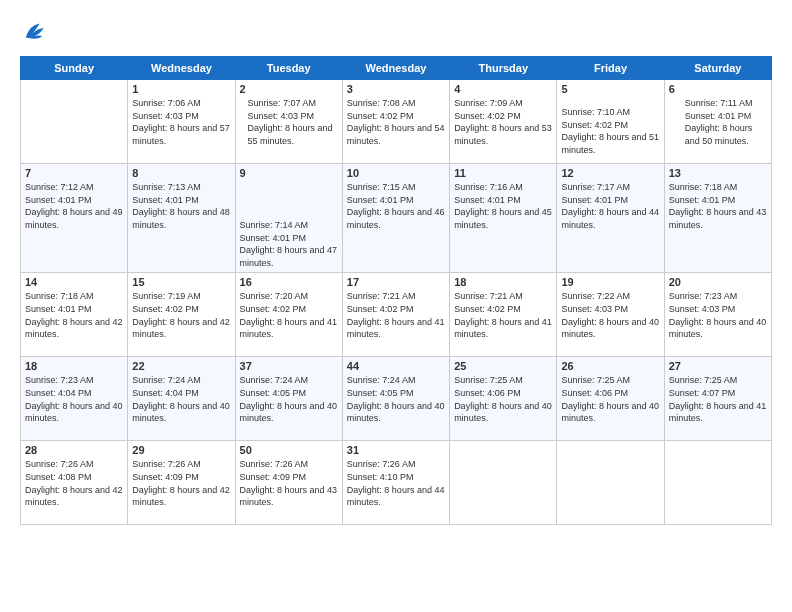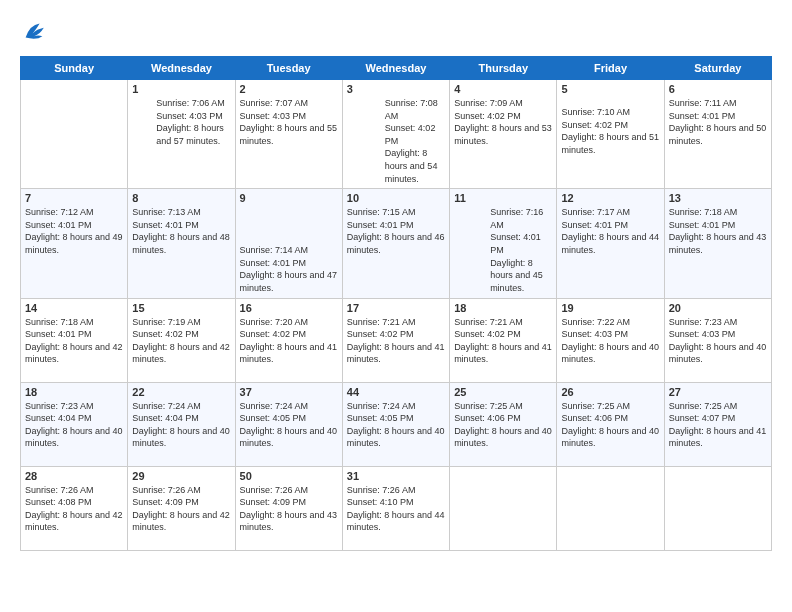--- a/index.html
+++ b/index.html
@@ -123,51 +123,51 @@
           <th>Thursday</th>
           <th>Friday</th>
           <th>Saturday</th>
         </tr>
     </thead>
     <tbody>
     <tr>
           <td class="empty-cell"></td>
           <td>
             <div class="day-number">1</div>
-            <div class="day-info" style="white-space: pre-line; margin-left: 24px;">Sunrise: 7:06 AM
+            <div class="day-info" style="white-space: pre-line;">Sunrise: 7:06 AM
 Sunset: 4:03 PM
 Daylight: 8 hours and 57 minutes.</div>
           </td>
           <td>
             <div class="day-number">2</div>
-            <div class="day-info" style="white-space: pre-line;">Sunrise: 7:07 AM
+            <div class="day-info" style="white-space: pre-line; margin-left: 8px;">Sunrise: 7:07 AM
 Sunset: 4:03 PM
 Daylight: 8 hours and 55 minutes.</div>
           </td>
           <td>
             <div class="day-number">3</div>
-            <div class="day-info" style="white-space: pre-line; margin-left: 38px;">Sunrise: 7:08 AM
+            <div class="day-info" style="white-space: pre-line;">Sunrise: 7:08 AM
 Sunset: 4:02 PM
 Daylight: 8 hours and 54 minutes.</div>
           </td>
           <td>
             <div class="day-number">4</div>
             <div class="day-info" style="white-space: pre-line;">Sunrise: 7:09 AM
 Sunset: 4:02 PM
 Daylight: 8 hours and 53 minutes.</div>
           </td>
           <td>
             <div class="day-number">5</div>
             <div class="day-info" style="white-space: pre-line; margin-top: 11px;">Sunrise: 7:10 AM
 Sunset: 4:02 PM
 Daylight: 8 hours and 51 minutes.</div>
           </td>
           <td>
             <div class="day-number">6</div>
-            <div class="day-info" style="white-space: pre-line;">Sunrise: 7:11 AM
+            <div class="day-info" style="white-space: pre-line; margin-left: 16px;">Sunrise: 7:11 AM
 Sunset: 4:01 PM
 Daylight: 8 hours and 50 minutes.</div>
           </td>
         </tr>
         <tr>
           <td>
             <div class="day-number">7</div>
             <div class="day-info" style="white-space: pre-line;">Sunrise: 7:12 AM
 Sunset: 4:01 PM
 Daylight: 8 hours and 49 minutes.</div>
@@ -185,21 +185,21 @@
 Daylight: 8 hours and 47 minutes.</div>
           </td>
           <td>
             <div class="day-number">10</div>
             <div class="day-info" style="white-space: pre-line;">Sunrise: 7:15 AM
 Sunset: 4:01 PM
 Daylight: 8 hours and 46 minutes.</div>
           </td>
           <td>
             <div class="day-number">11</div>
-            <div class="day-info" style="white-space: pre-line; margin-left: 36px;">Sunrise: 7:16 AM
+            <div class="day-info" style="white-space: pre-line;">Sunrise: 7:16 AM
 Sunset: 4:01 PM
 Daylight: 8 hours and 45 minutes.</div>
           </td>
           <td>
             <div class="day-number">12</div>
             <div class="day-info" style="white-space: pre-line;">Sunrise: 7:17 AM
 Sunset: 4:01 PM
 Daylight: 8 hours and 44 minutes.</div>
           </td>
           <td>

